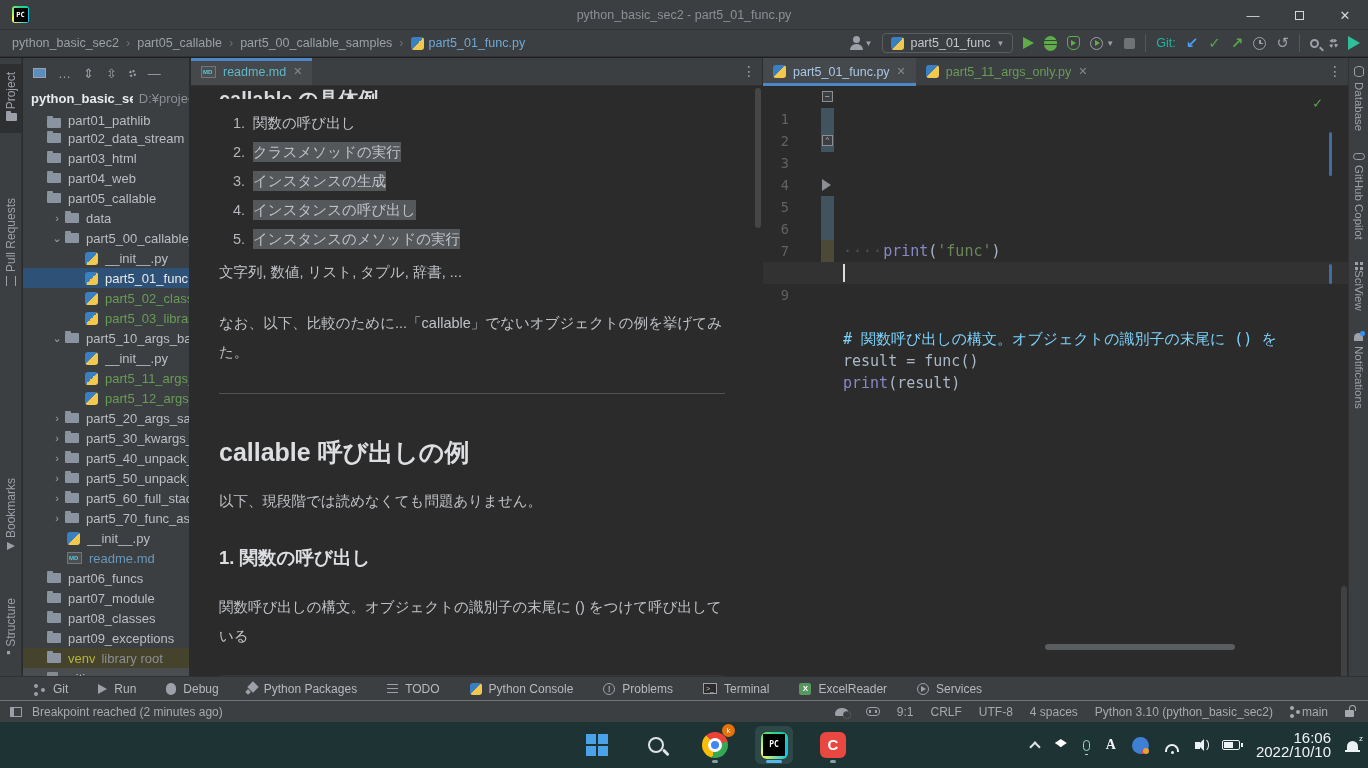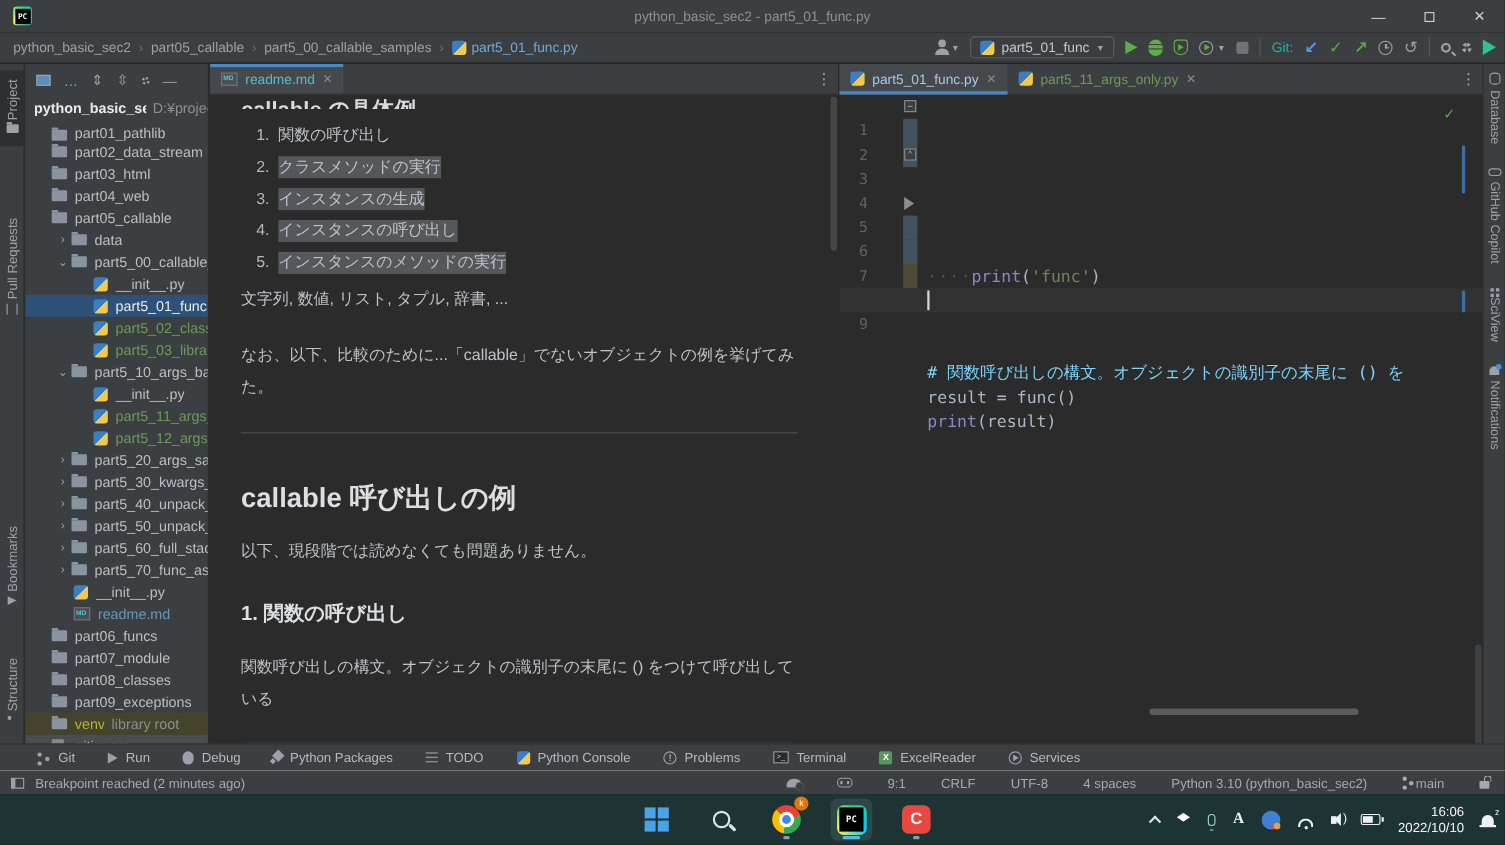--- a/index.html
+++ b/index.html
@@ -178,21 +178,21 @@
   .bic-terminal{width:14px;height:11px;background:#2b2b2b;border:1px solid #9da0a8;color:#c6c9cd;font-size:7px;line-height:9px;text-align:left;padding-left:2px;}
   .bic-terminal:before{content:">_";}
   .bic-excel{width:12px;height:12px;background:#57965c;color:#fff;font-size:8px;font-weight:bold;text-align:center;line-height:12px;border-radius:2px;}
   .bic-excel:before{content:"X";}
   .bic-services{width:12px;height:12px;border-radius:50%;border:1.5px solid #9da0a8;position:relative;}
   .bic-services:before{content:"";position:absolute;left:3px;top:2px;border-left:5px solid #9da0a8;border-top:3.5px solid transparent;border-bottom:3.5px solid transparent;}
 
   .statusbar{position:absolute;left:0;top:700px;width:1368px;height:22px;background:#3c3f41;border-top:1px solid #737373;display:flex;align-items:center;font-size:12px;color:#a6a9ad;}
   .sb-left{display:flex;align-items:center;gap:10px;margin-left:10px;}
   .sb-layout{width:12px;height:10px;border:1.5px solid #9da0a8;border-left-width:4px;display:inline-block;}
-  .sb-right{position:absolute;right:14px;display:flex;align-items:center;gap:32px;}
+  .sb-right{position:absolute;right:14px;display:flex;align-items:center;gap:17px;}
   .sb-cloud{width:14px;height:8px;background:#9da0a8;border-radius:7px 7px 2px 2px;position:relative;display:inline-block;}
   .sb-cloud:after{content:"";position:absolute;right:-2px;bottom:-3px;width:6px;height:6px;border-radius:50%;border:1.5px dotted #6f7378;background:#3c3f41;}
   .sb-copilot{width:14px;height:9px;border:1.5px solid #9da0a8;border-radius:4px;position:relative;display:inline-block;}
   .sb-copilot:before{content:"";position:absolute;left:2px;top:2px;width:2px;height:3px;background:#9da0a8;box-shadow:6px 0 #9da0a8;}
   .sb-branch{width:4px;height:4px;border-radius:50%;background:#a6a9ad;box-shadow:0 8px 0 #a6a9ad,6px 4px 0 #a6a9ad;display:inline-block;margin:-8px 6px 0 0;}
   .sb-lock{width:9px;height:7px;background:#a6a9ad;border-radius:1px;position:relative;display:inline-block;margin-top:4px;}
   .sb-lock:before{content:"";position:absolute;left:4px;top:-5px;width:5px;height:5px;border:1.5px solid #a6a9ad;border-bottom:none;border-radius:4px 4px 0 0;}
 
   
   .taskbar{position:absolute;left:0;top:722px;width:1368px;height:46px;background:#1e3434;}
@@ -222,21 +222,21 @@
   .bluedot{width:17px;height:17px;border-radius:50%;background:#3f7fd4;position:relative;}
   .bluedot:after{content:"";position:absolute;right:0px;bottom:0px;width:6px;height:6px;border-radius:50%;background:#e8a13c;box-shadow:-3px 1px 0 -1px #e8453c;}
   .wifi{width:14px;height:8px;border:2px solid #eef1f3;border-bottom:none;border-radius:10px 10px 0 0;position:relative;margin-top:6px;}
   .wifi:after{content:"";position:absolute;left:4px;top:5px;width:3px;height:3px;border-radius:50%;background:#eef1f3;}
   .speaker{width:5px;height:7px;background:#eef1f3;position:relative;margin-right:6px;}
   .speaker:before{content:"";position:absolute;left:3px;top:-2.5px;border-right:6px solid #eef1f3;border-top:6px solid transparent;border-bottom:6px solid transparent;}
   .speaker:after{content:")";position:absolute;left:11px;top:-4px;color:#eef1f3;font-size:11px;}
   .battery{width:18px;height:10px;border:1.5px solid #eef1f3;border-radius:2px;position:relative;}
   .battery:before{content:"";position:absolute;left:1px;top:1px;bottom:1px;width:9px;background:#eef1f3;}
   .battery:after{content:"";position:absolute;right:-4px;top:2px;width:2px;height:4px;background:#eef1f3;}
-  .clockblk{text-align:right;font-size:12px;line-height:14px;color:#f2f4f6;}
+  .clockblk{text-align:right;font-size:15px;line-height:14px;color:#f2f4f6;}
   .bellz{width:11px;height:9px;background:#eef1f3;border-radius:6px 6px 0 0;position:relative;}
   .bellz:before{content:"";position:absolute;left:-2px;bottom:-2px;width:15px;height:2px;background:#eef1f3;}
   .bellz:after{content:"z";position:absolute;right:-5px;top:-7px;font-size:8px;color:#eef1f3;}
 </style>
 </head>
 <body>
 
 <div class="titlebar">
   <span class="pcmini">
       <i>PC</i>

